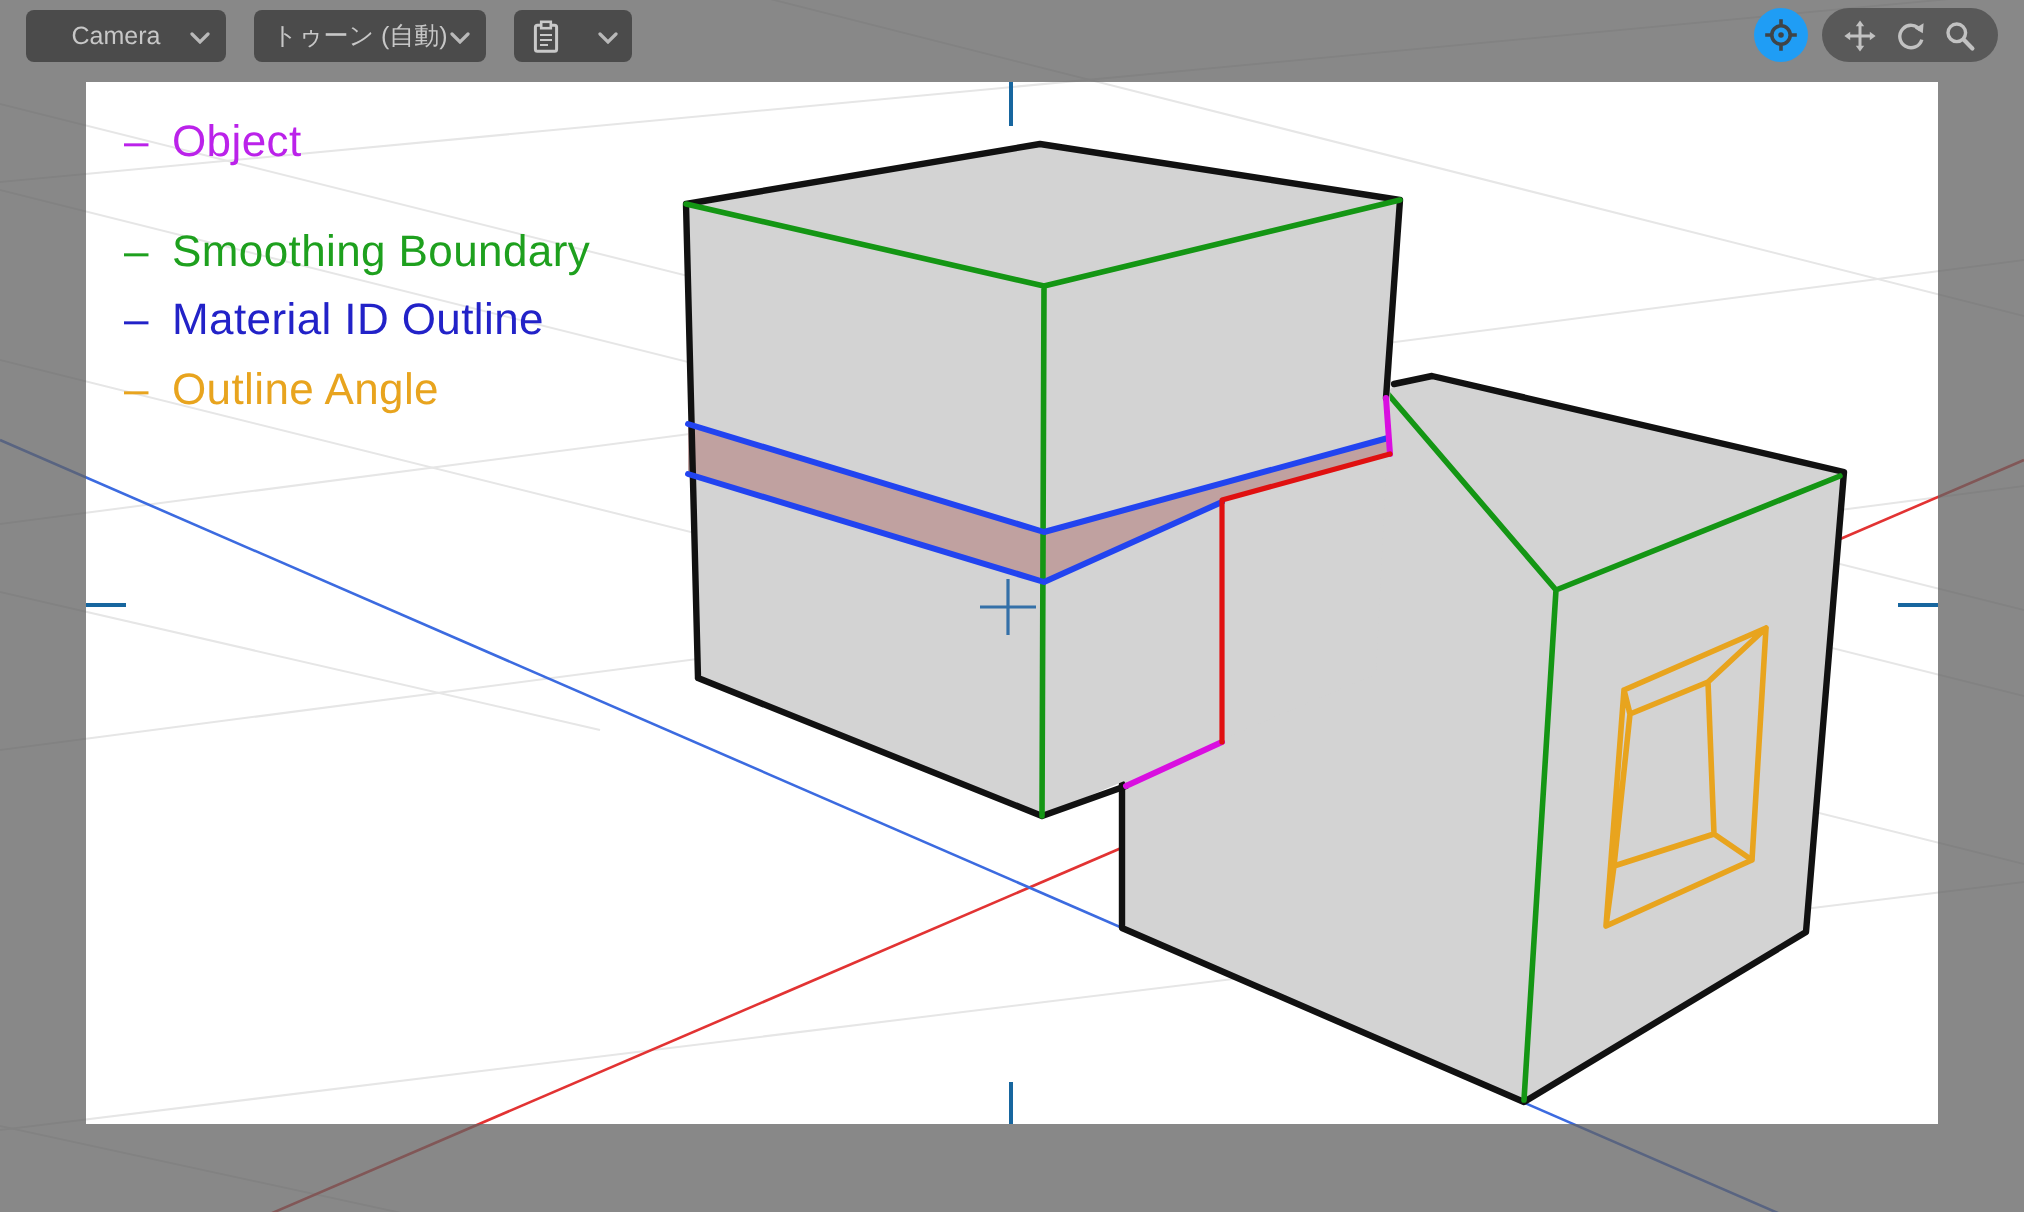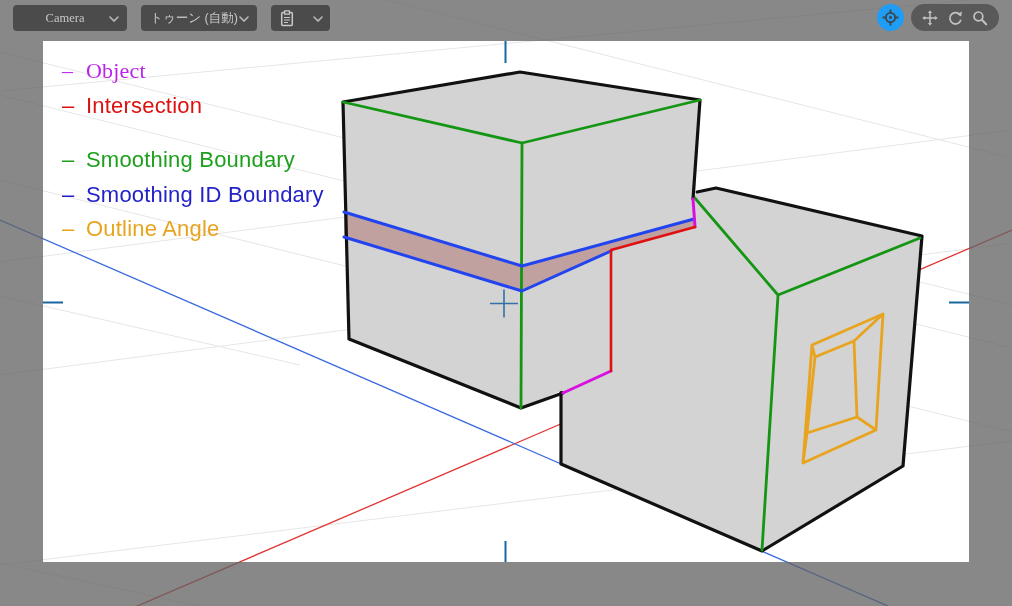--- a/index.html
+++ b/index.html
@@ -15,21 +15,21 @@
     display:flex;align-items:center;z-index:5;
   }
   .tb-left{display:flex;align-items:center;gap:14px;padding-left:13px;}
   .tb-btn{
     position:relative;height:26px;background:#4b4b4b;border-radius:4px;
     display:inline-flex;align-items:center;justify-content:center;
     color:#c7c7c7;font-size:12.5px;cursor:default;user-select:none;
   }
   .tb-btn .lbl{padding:0 22px 0 12px;white-space:nowrap;}
   .tb-btn .chev{position:absolute;right:8px;top:11px;display:block;}
-  .btn-camera{width:114px;font-family:Liberation Serif, serif;}
+  .btn-camera{width:100px;}
   .btn-toon{width:116px;}
   .btn-clip{width:50px;justify-content:flex-start;padding-left:9px;}
   .btn-clip .chev{right:7px;}
   .tb-right{position:absolute;right:13px;top:4px;display:flex;align-items:center;gap:7px;}
   .focus-btn{
     width:27px;height:27px;border-radius:50%;
     display:flex;align-items:center;justify-content:center;
   }
   .pill{
     width:76px;height:27px;border-radius:13.5px;background:#595959;
@@ -106,24 +106,23 @@
       <line x1="505.5" y1="41" x2="505.5" y2="63"></line>
       <line x1="505.5" y1="541" x2="505.5" y2="562"></line>
       <line x1="43" y1="302.5" x2="63" y2="302.5"></line>
       <line x1="949" y1="302.5" x2="969" y2="302.5"></line>
     </g>
 
     <path d="M490,303.5 H518 M504,289.5 V317.5" stroke-width="1.6" fill="none" style="stroke: rgb(52, 112, 168);"></path>
   </svg>
 
   <div class="legend">
-    <span class="legend-row" style="color: rgb(187, 34, 234); font-family: Liberation Serif, serif;"><span class="mark">–</span><span>Object</span></span>
-    <span class="legend-row" style="color: rgb(221, 17, 17);"><span class="mark">–</span><span>Intersection</span></span>
+    <span class="legend-row" style="color: rgb(187, 34, 234);"><span class="mark">–</span><span>Object</span></span>
     <span class="legend-row" style="color: rgb(30, 160, 30); margin-top: 20px;"><span class="mark">–</span><span>Smoothing Boundary</span></span>
-    <span class="legend-row" style="color: rgb(34, 34, 200);"><span class="mark">–</span><span>Smoothing ID Boundary</span></span>
+    <span class="legend-row" style="color: rgb(34, 34, 200);"><span class="mark">–</span><span>Material ID Outline</span></span>
     <span class="legend-row" style="color: rgb(232, 164, 30);"><span class="mark">–</span><span>Outline Angle</span></span>
   </div>
 
   <div class="toolbar">
     <div class="tb-left">
 
       <div class="tb-btn btn-camera">
         <span class="lbl">Camera</span>
         <svg class="chev" width="10" height="6" viewBox="0 0 10 6">
           <path d="M1,1 L5,5 L9,1" fill="none" stroke="#b9b9b9" stroke-width="1.6" stroke-linecap="round"></path>

